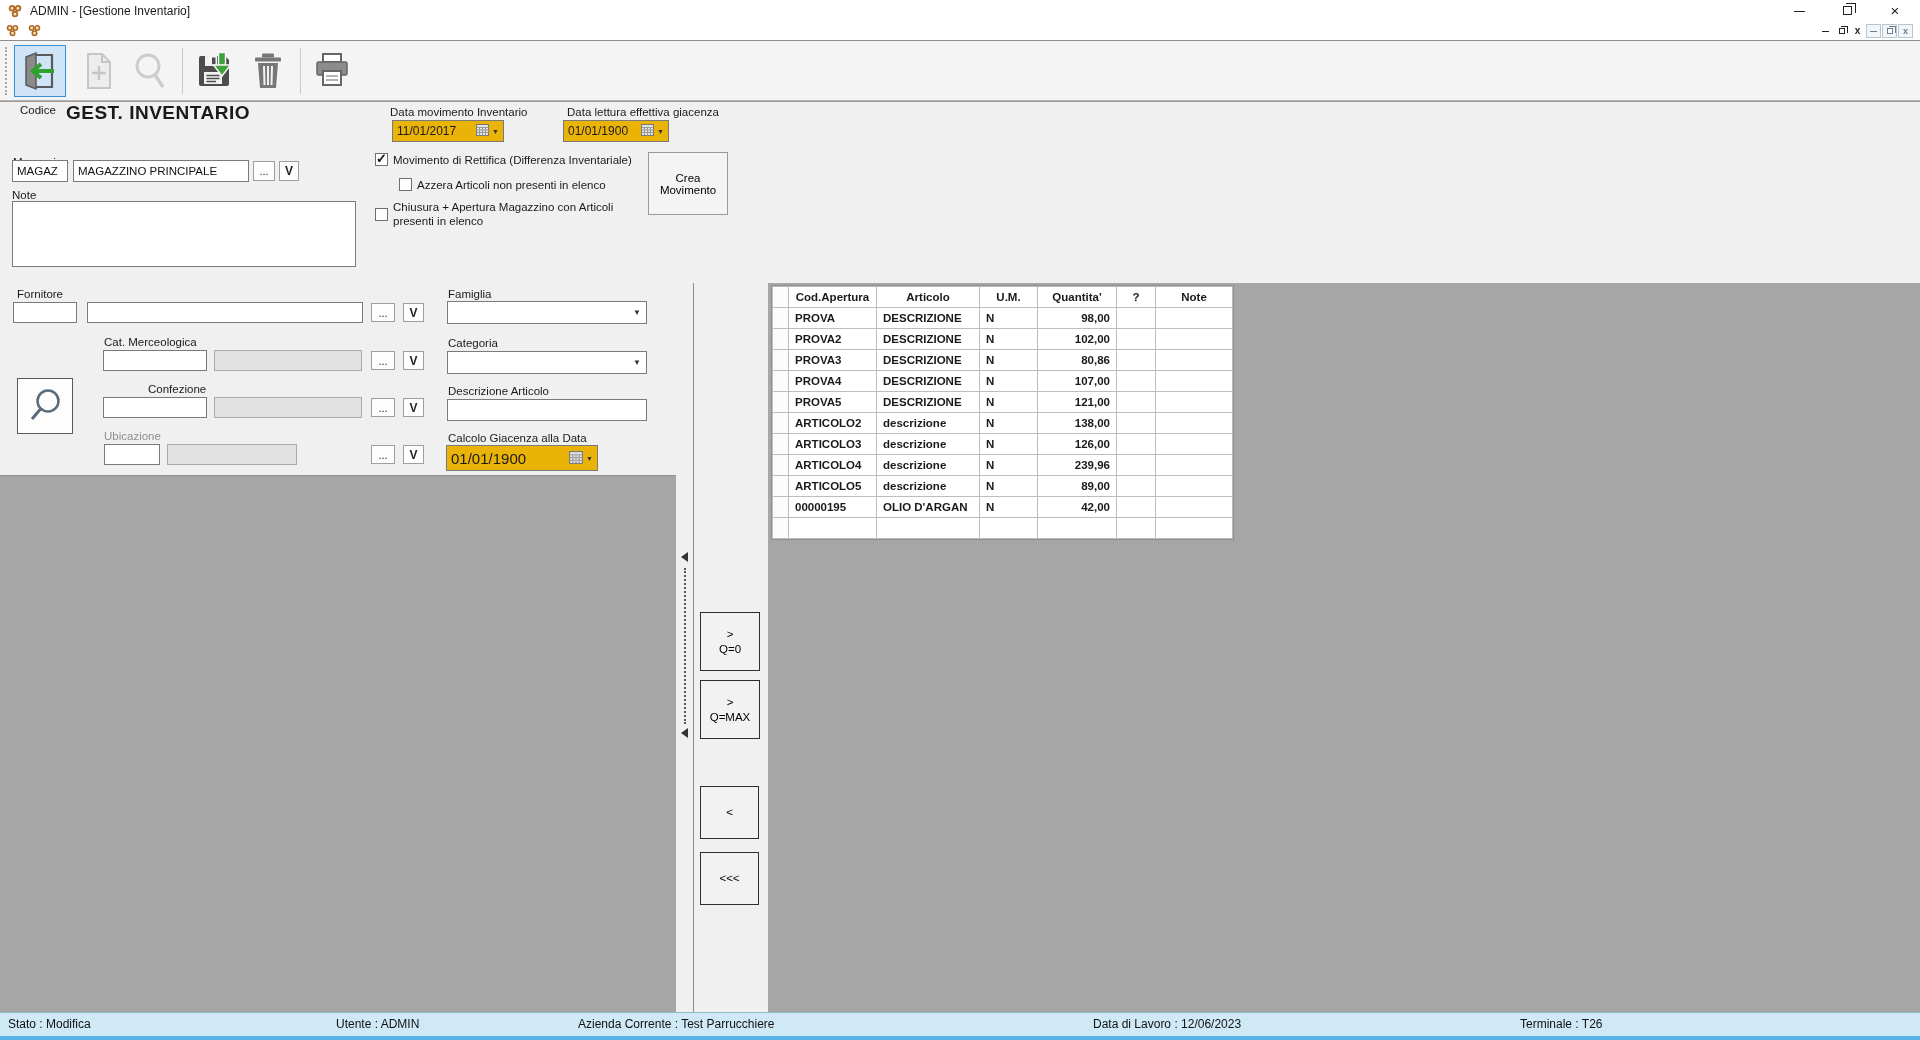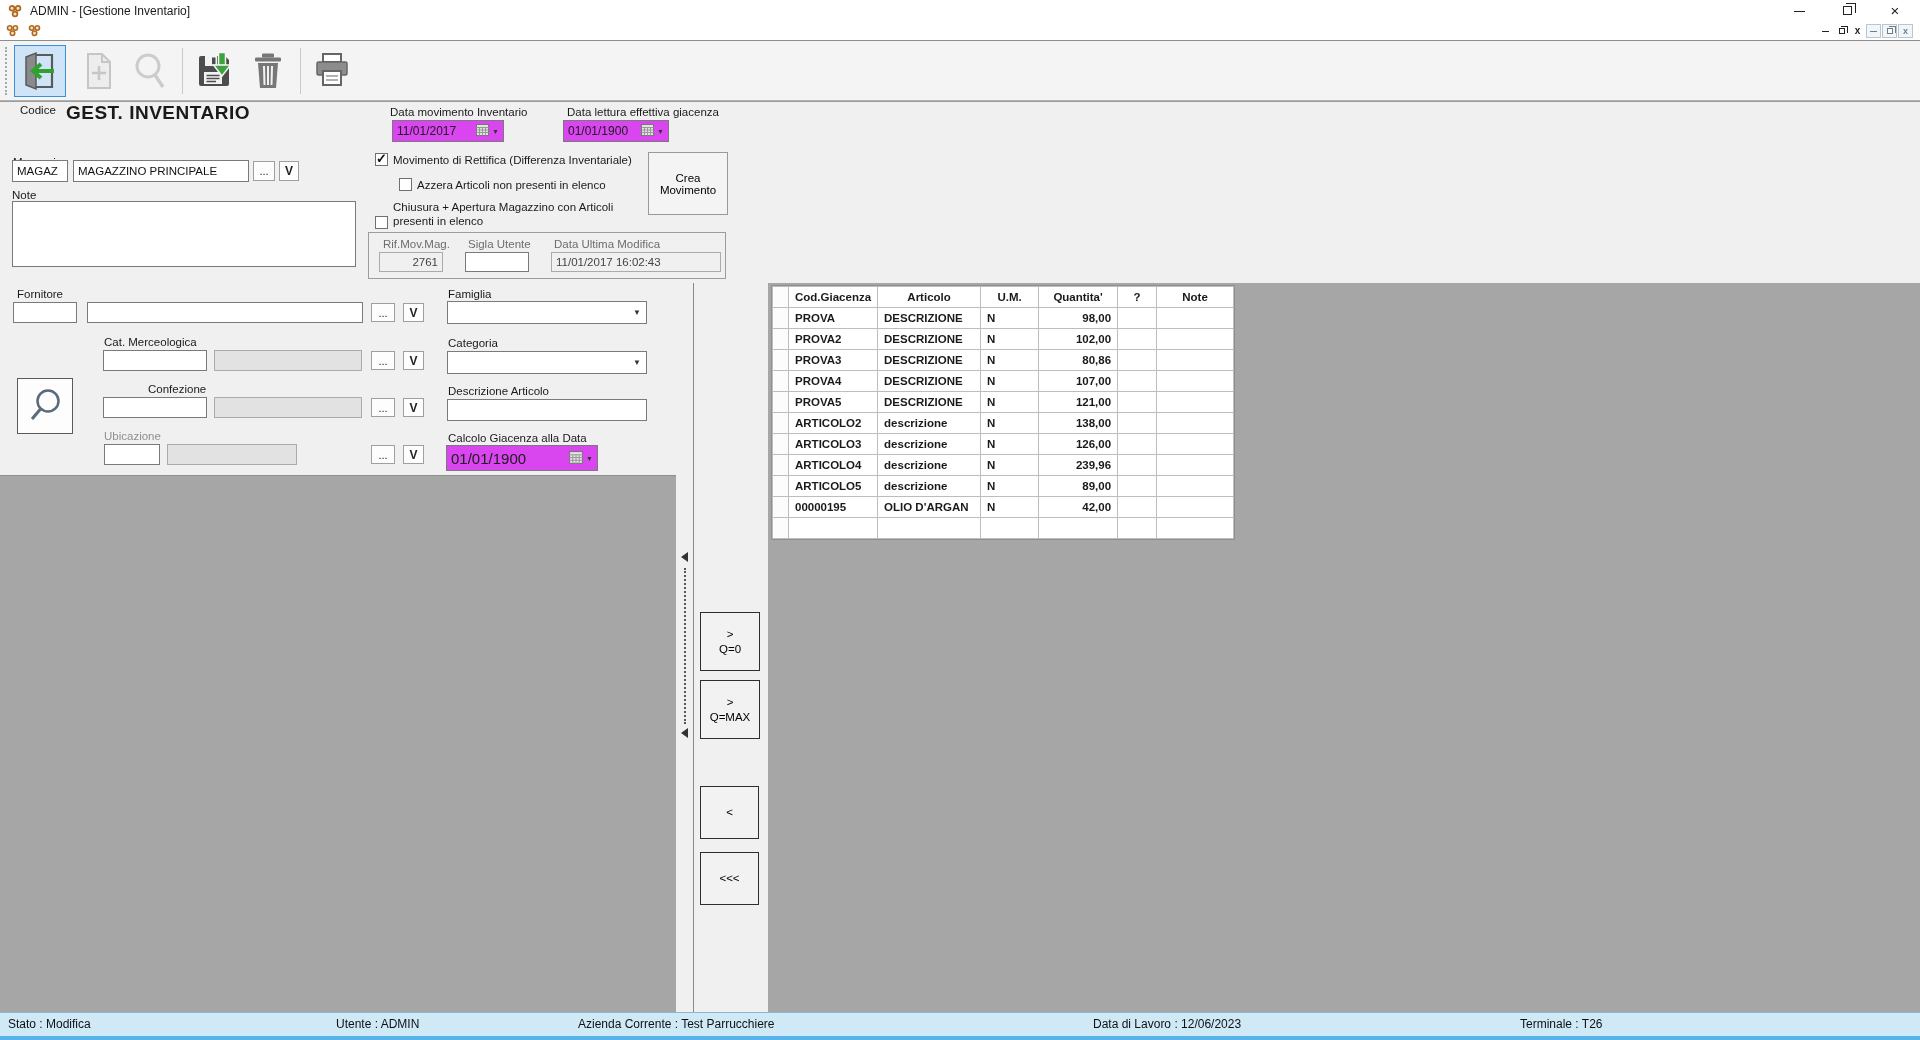--- a/index.html
+++ b/index.html
@@ -38,21 +38,21 @@
   .topsection { top:101px; left:0; width:1920px; height:182px; background:#f0f0f0; border-top:1px solid #9a9a9a; }
   .lbl { position:absolute; font-size:11.5px; color:#1a1a1a; white-space:nowrap; }
   .lbl.gray { color:#8f8f8f; }
   .page-title { position:absolute; left:66px; top:102px; font-size:19px; font-weight:bold; letter-spacing:0.5px; }
 
   .field, input.tf, textarea.tf { position:absolute; background:#fff; border:1px solid #7a7a7a; font-family:"Liberation Sans",sans-serif; font-size:11.5px; color:#111; padding:0 4px; }
   input.tf { height:22px; }
   .field { display:flex; align-items:center; }
   .field.disabled { background:#f0f0f0; border-color:#ababab; color:#444; }
   .field .txt { flex:1; overflow:hidden; white-space:nowrap; }
-  .datefield { position:absolute; background:#d946ef; border:1px solid #7a7a7a; display:flex; align-items:center; padding:0 4px; cursor:pointer; }
+  .datefield { position:absolute; background:#eab308; border:1px solid #7a7a7a; display:flex; align-items:center; padding:0 4px; cursor:pointer; }
   .datefield .txt { flex:1; font-size:12px; }
   .datefield .dd { font-size:7px; color:#333; margin-left:3px; }
   .cal { flex:none; margin-left:4px; }
 
   .mini-btn { position:absolute; background:#fdfdfd; border:1px solid #9f9f9f; font-size:11px; text-align:center; cursor:pointer; display:flex; align-items:center; justify-content:center; color:#222; }
   .mini-btn.vbold { font-weight:bold; font-size:12px; }
 
   .cbrow { position:absolute; display:flex; align-items:center; gap:5px; cursor:pointer; }
   .cb { width:13px; height:13px; background:#fff; border:1px solid #707070; flex:none; position:relative; }
   .cb .mark { position:absolute; left:0px; top:-3px; font-size:13px; font-weight:bold; color:#111; }
@@ -255,42 +255,28 @@
   <span class="cbrow" style="left:375px; top:153px;">
     <span class="cb">
         <span class="mark">✓</span>
       </span>
     <span class="cbl">Movimento di Rettifica (Differenza Inventariale)</span>
   </span>
   <span class="cbrow" style="left:399px; top:178px;">
     <span class="cb"></span>
     <span class="cbl">Azzera Articoli non presenti in elenco</span>
   </span>
-  <span class="cbrow wrap" style="left:375px; top:200px;align-items:flex-end;">
+  <span class="cbrow wrap" style="left:375px; top:200px;">
     <span class="cb"></span>
     <span class="cbl">Chiusura + Apertura Magazzino con Articoli presenti in elenco</span>
   </span>
 
   <button class="push-btn" style="left:648px; top:152px; width:80px; height:63px;">Crea
 Movimento</button>
 
-  <div class="groupbox">
-    <span class="lbl" style="left:14px; top:5px;">Rif.Mov.Mag.</span>
-    <span class="lbl" style="left:99px; top:5px;">Sigla Utente</span>
-    <span class="lbl" style="left:185px; top:5px;">Data Ultima Modifica</span>
-    <div class="field disabled" style="left:10px; top:19px; width:64px; height:20px; justify-content:flex-end;">
-        <span>2761</span>
-      </div>
-    <div class="field" style="left:96px; top:19px; width:64px; height:20px;">
-        <span class="txt"></span>
-      </div>
-    <div class="field disabled" style="left:182px; top:19px; width:170px; height:20px;">
-        <span class="txt">11/01/2017 16:02:43</span>
-      </div>
-  </div>
 
   <div class="abs left-filter"></div>
   <div class="abs left-gray"></div>
   <div class="abs mid-strip"></div>
   <div class="abs mid-divider"></div>
   <div class="abs right-gray"></div>
 
   <span class="lbl" style="left:17px; top:288px;">Fornitore</span>
   <input class="tf" style="left: 13px; top: 302px; width: 64px; height: 21px;">
   <input class="tf" style="left: 87px; top: 302px; width: 276px; height: 21px;">
@@ -362,21 +348,21 @@
   <button class="xfer" style="left:700px; top:680px; width:60px; height:59px;">&gt;
 Q=MAX</button>
   <button class="xfer" style="left:700px; top:786px; width:59px; height:53px;">&lt;</button>
   <button class="xfer" style="left:700px; top:852px; width:59px; height:53px;">&lt;&lt;&lt;</button>
 
   <div class="grid-wrap">
     <table class="grid">
       <thead>
           <tr id="grid-head-row">
             <th class="sel"></th>
-            <th class="c0">Cod.Giacenza</th>
+            <th class="c0">Cod.Apertura</th>
             <th class="c1">Articolo</th>
             <th class="c2">U.M.</th>
             <th class="c3">Quantita'</th>
             <th class="c4">?</th>
             <th class="c5">Note</th>
           </tr>
         </thead>
       <tbody id="grid-body">
           <tr>
             <td class="sel"></td>

